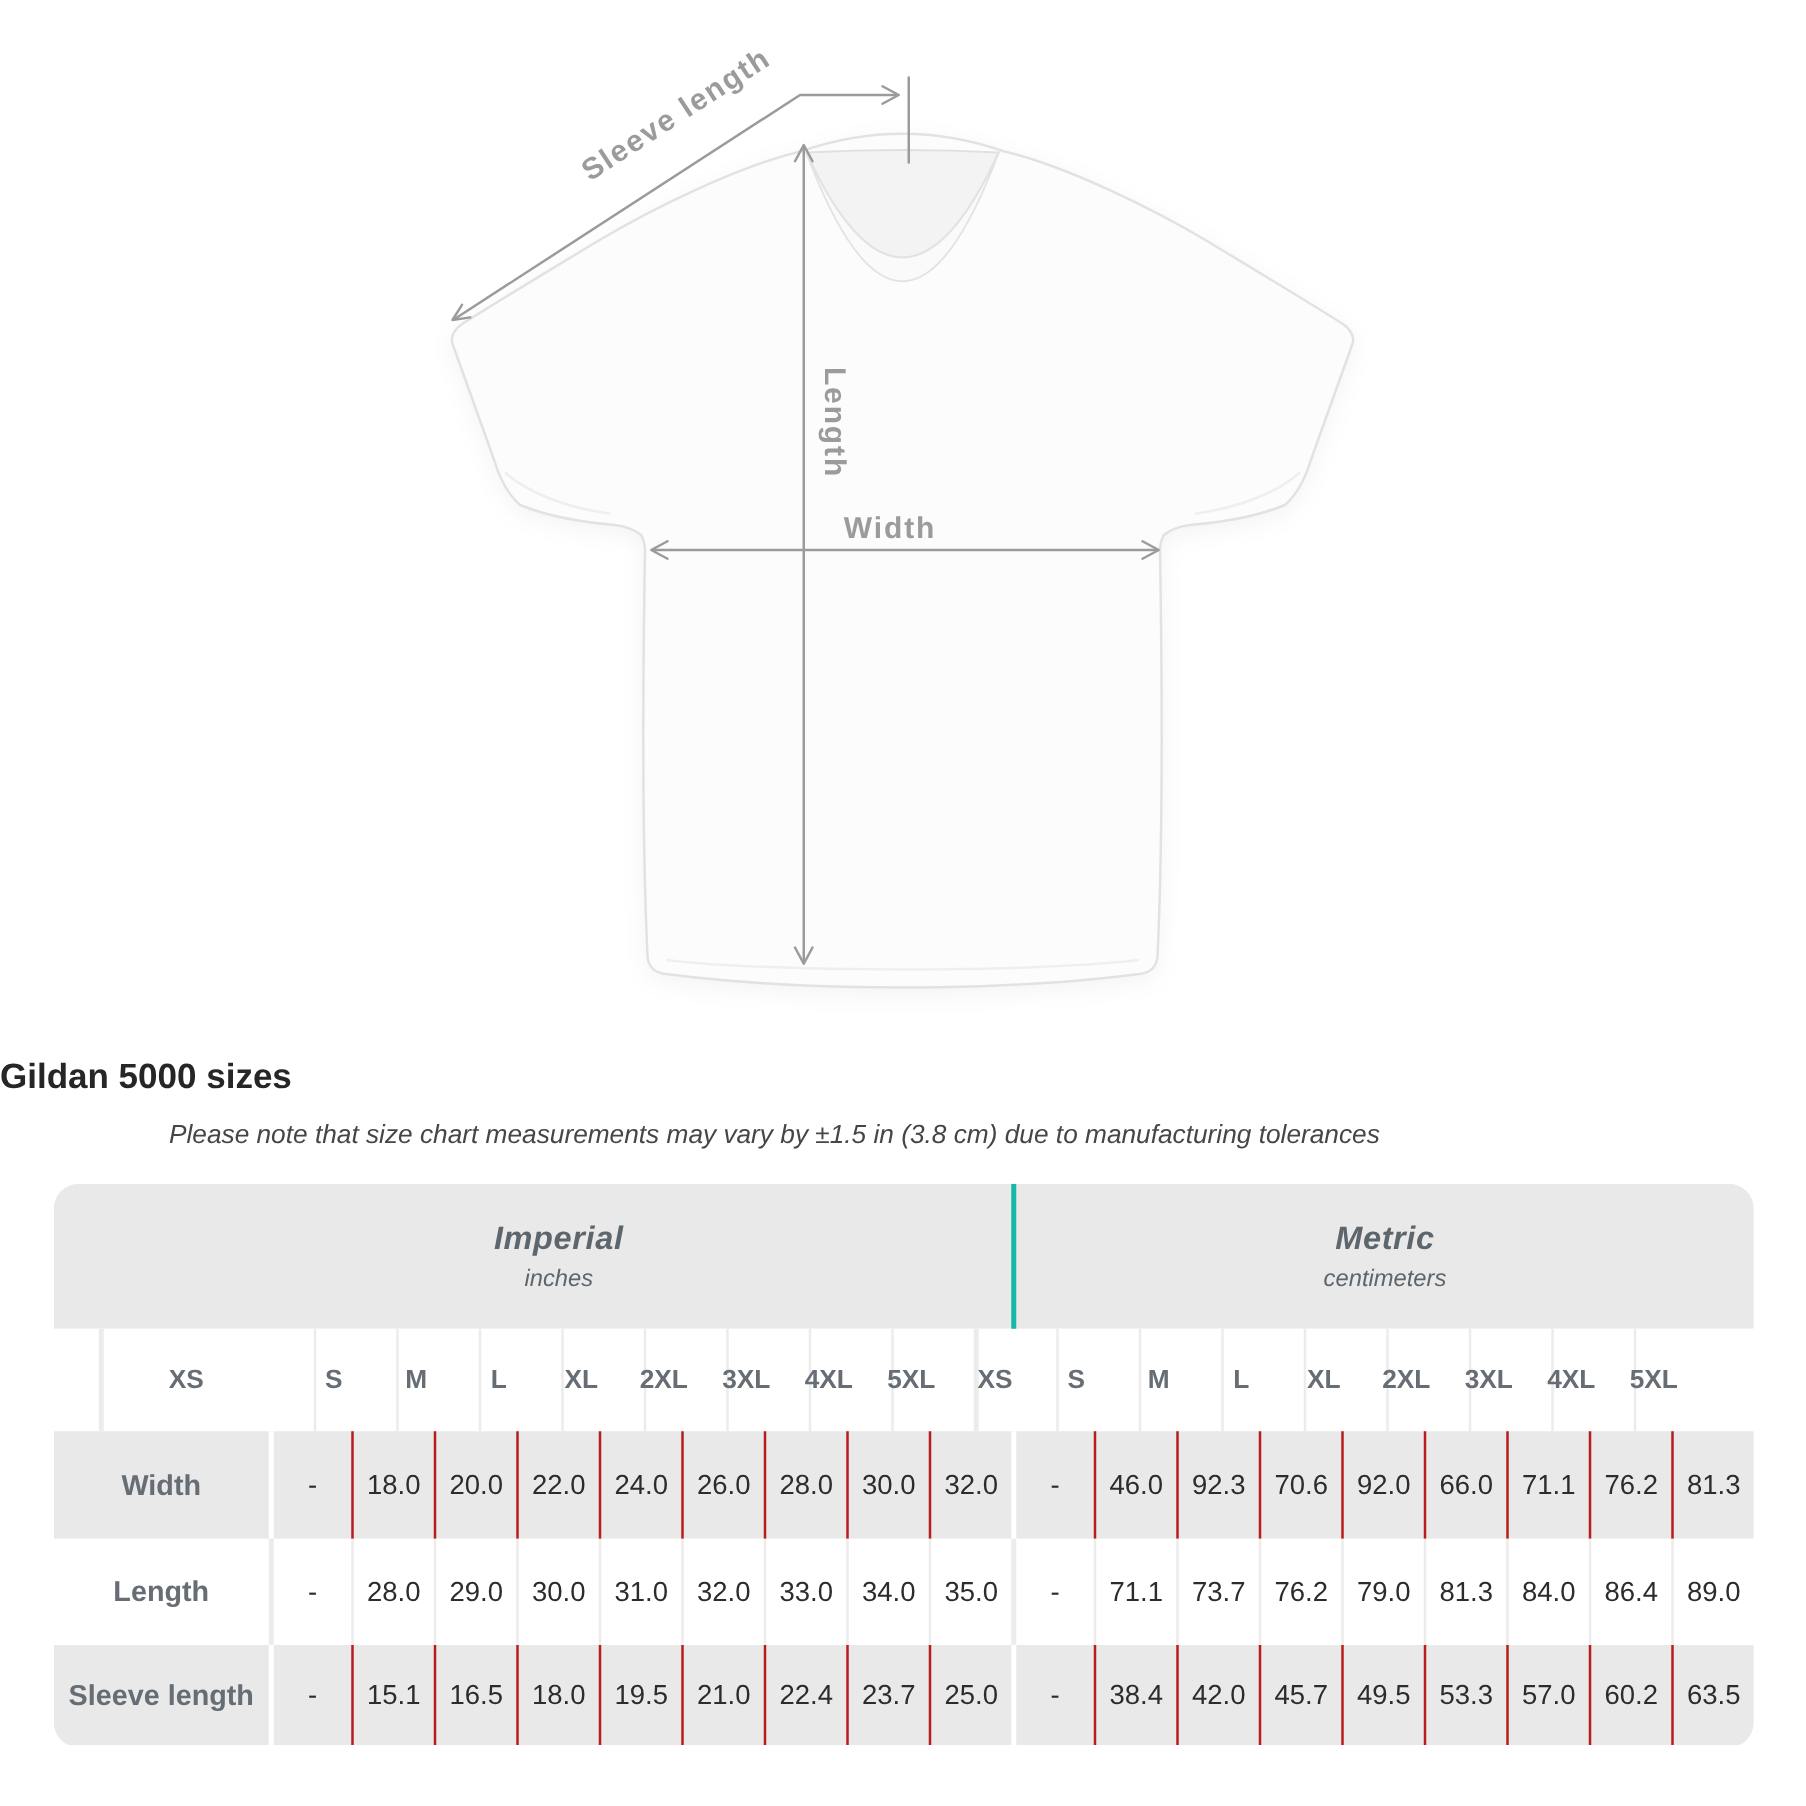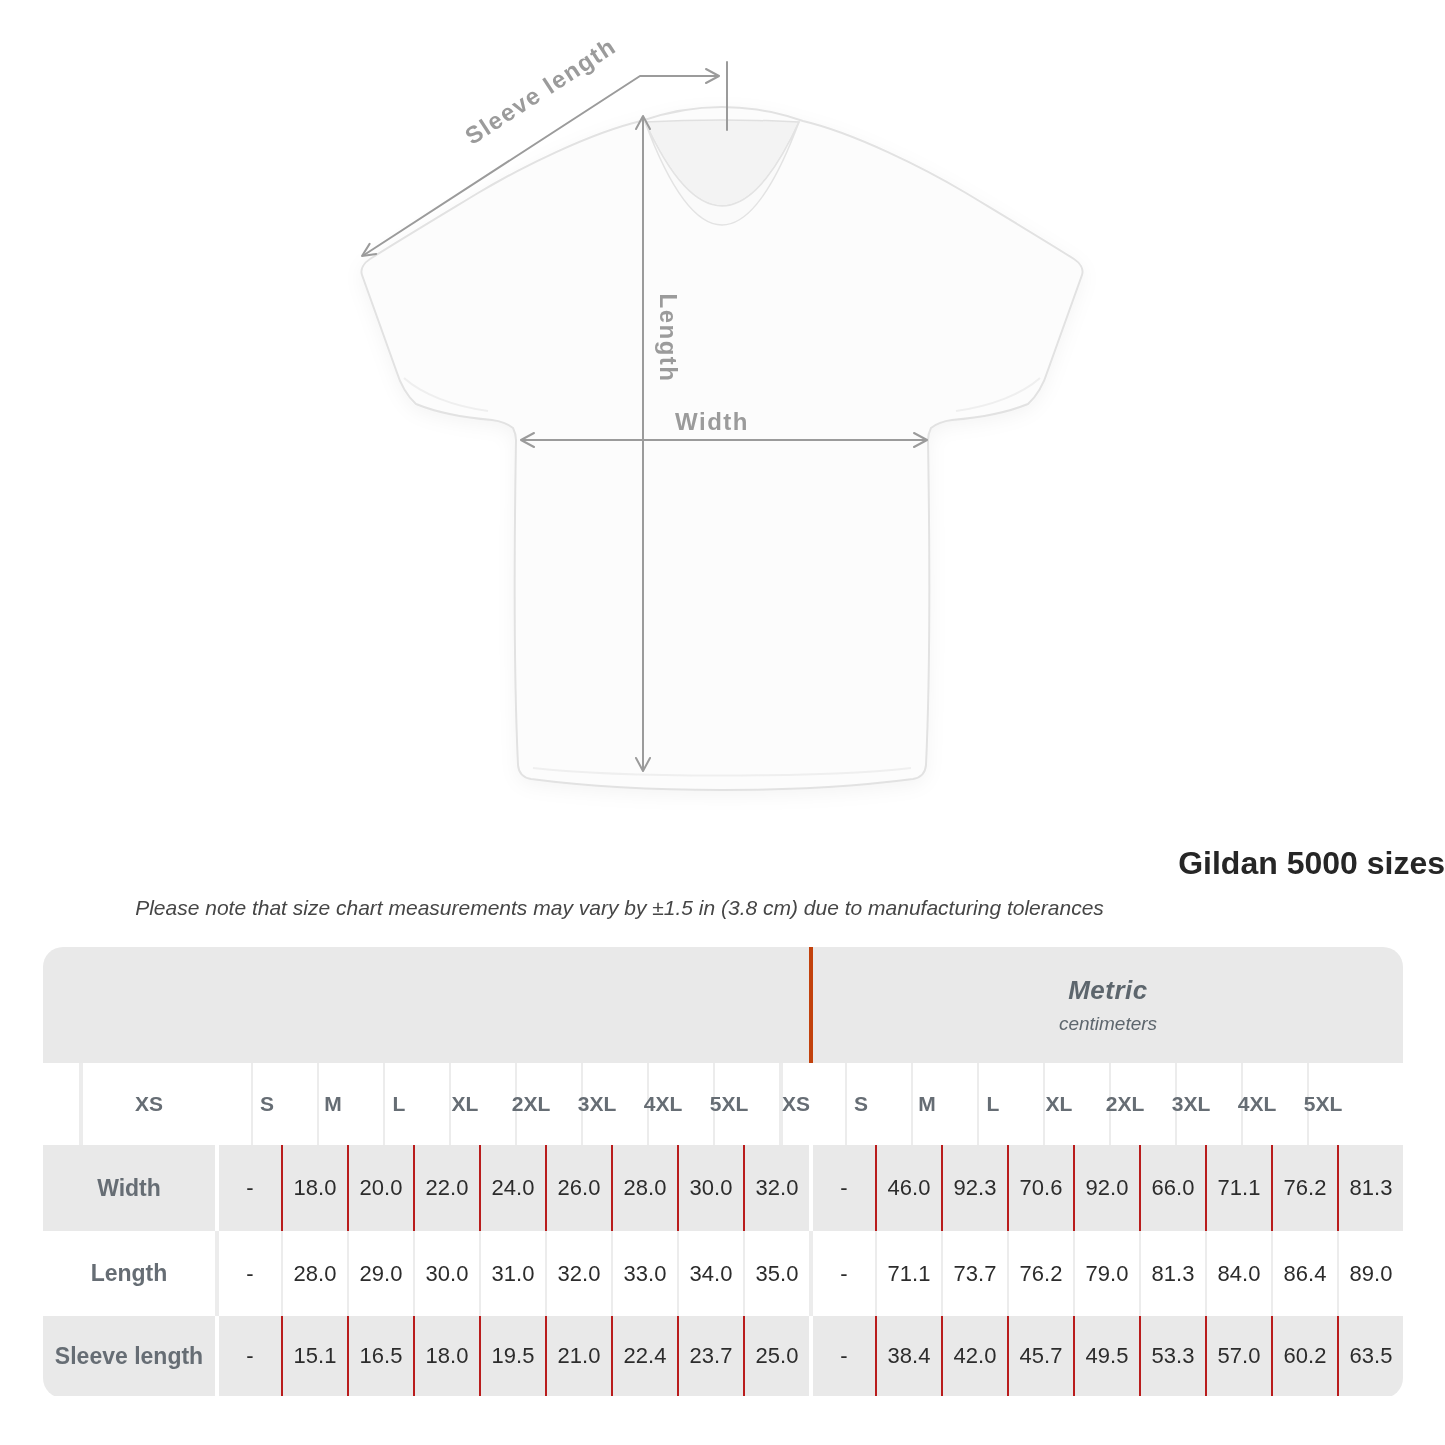--- a/index.html
+++ b/index.html
@@ -7,37 +7,37 @@
     width:1445px;height:1445px;background:#ffffff;position:relative;
     font-family:"Liberation Sans", sans-serif;
   }
   
   .diagram{position:absolute;left:0;top:0;width:1445px;height:846px;}
   .diagram svg{display:block;}
   .shirt{filter:drop-shadow(0 5px 9px rgba(0,0,0,0.045));}
   .dim{stroke:#9b9b9b;stroke-width:2;fill:none;stroke-linecap:round;stroke-linejoin:round;}
   .dim-label{font:bold 24px "Liberation Sans", sans-serif;fill:#9b9b9b;letter-spacing:1.5px;}
   
-  .title{position:absolute;left:0;top:845px;width:1445px;text-align:right;
-         font-size:32px;font-weight:bold;color:#262626;}
+  .title{position:absolute;left:0;top:845px;width:1445px;text-align:left;
+         font-size:28px;font-weight:bold;color:#262626;}
   .subtitle{position:absolute;left:0;top:896px;width:1239px;text-align:center;
             font-size:21px;font-style:italic;color:#464646;}
   
   .table-card{position:absolute;left:43px;top:947px;width:1360px;height:451px;
               border-radius:20px;overflow:hidden;}
   .trow{display:grid;grid-template-columns:172px repeat(18,1fr);}
   .row-band{height:116px;background:#e9e9e9;}
   .row-sizes{height:82px;background:#ffffff;}
   .row-d0{height:86px;background:#e9e9e9;}
   .row-d1{height:85px;background:#ffffff;}
   .row-d2{height:80px;background:#e9e9e9;}
   .cell{display:flex;align-items:center;justify-content:center;min-width:0;}
   .band-cell{flex-direction:column;gap:7px;}
   .imperial-cell{grid-column:1 / span 10;padding-left:42px;}
-  .metric-cell{grid-column:11 / span 9;border-left:4px solid #c2410c;}
+  .metric-cell{grid-column:11 / span 9;border-left:4px solid #14b8a6;}
   .unit-name{font-size:26px;font-weight:bold;font-style:italic;color:#5d666d;letter-spacing:0.5px;}
   .unit-sub{font-size:19px;font-style:italic;color:#5d666d;}
   .label-cell{font-weight:bold;font-size:23px;color:#666d74;}
   .size-cell{font-weight:bold;font-size:21px;color:#666d74;margin-left:36px;}
   .data-cell{font-size:22px;color:#2c2c2c;}
   
   .row-sizes .sep,.row-white .sep{border-left:2px solid #ececec;}
   .row-sizes .wide-sep,.row-white .wide-sep{border-left:4px solid #ececec;}
   .row-gray .sep{border-left:2px solid #b91c1c;}
   .row-gray .wide-sep{border-left:4px solid #ffffff;}
@@ -106,20 +106,24 @@
     </g>
   </svg>
 </div>
 
 <div class="title">Gildan 5000 sizes</div>
 <div class="subtitle">Please note that size chart measurements may vary by ±1.5 in (3.8 cm) due to manufacturing tolerances</div>
 
 <div class="table-card">
 
   <div class="trow row-band">
+    <div class="cell band-cell imperial-cell">
+      <div class="unit-name">Imperial</div>
+      <div class="unit-sub">inches</div>
+    </div>
     <div class="cell band-cell metric-cell">
       <div class="unit-name">Metric</div>
       <div class="unit-sub">centimeters</div>
     </div>
   </div>
 
   <div class="trow row-sizes" id="size-row">
   <div class="cell size-cell wide-sep">XS</div>
       <div class="cell size-cell sep">S</div>
       <div class="cell size-cell sep">M</div>

